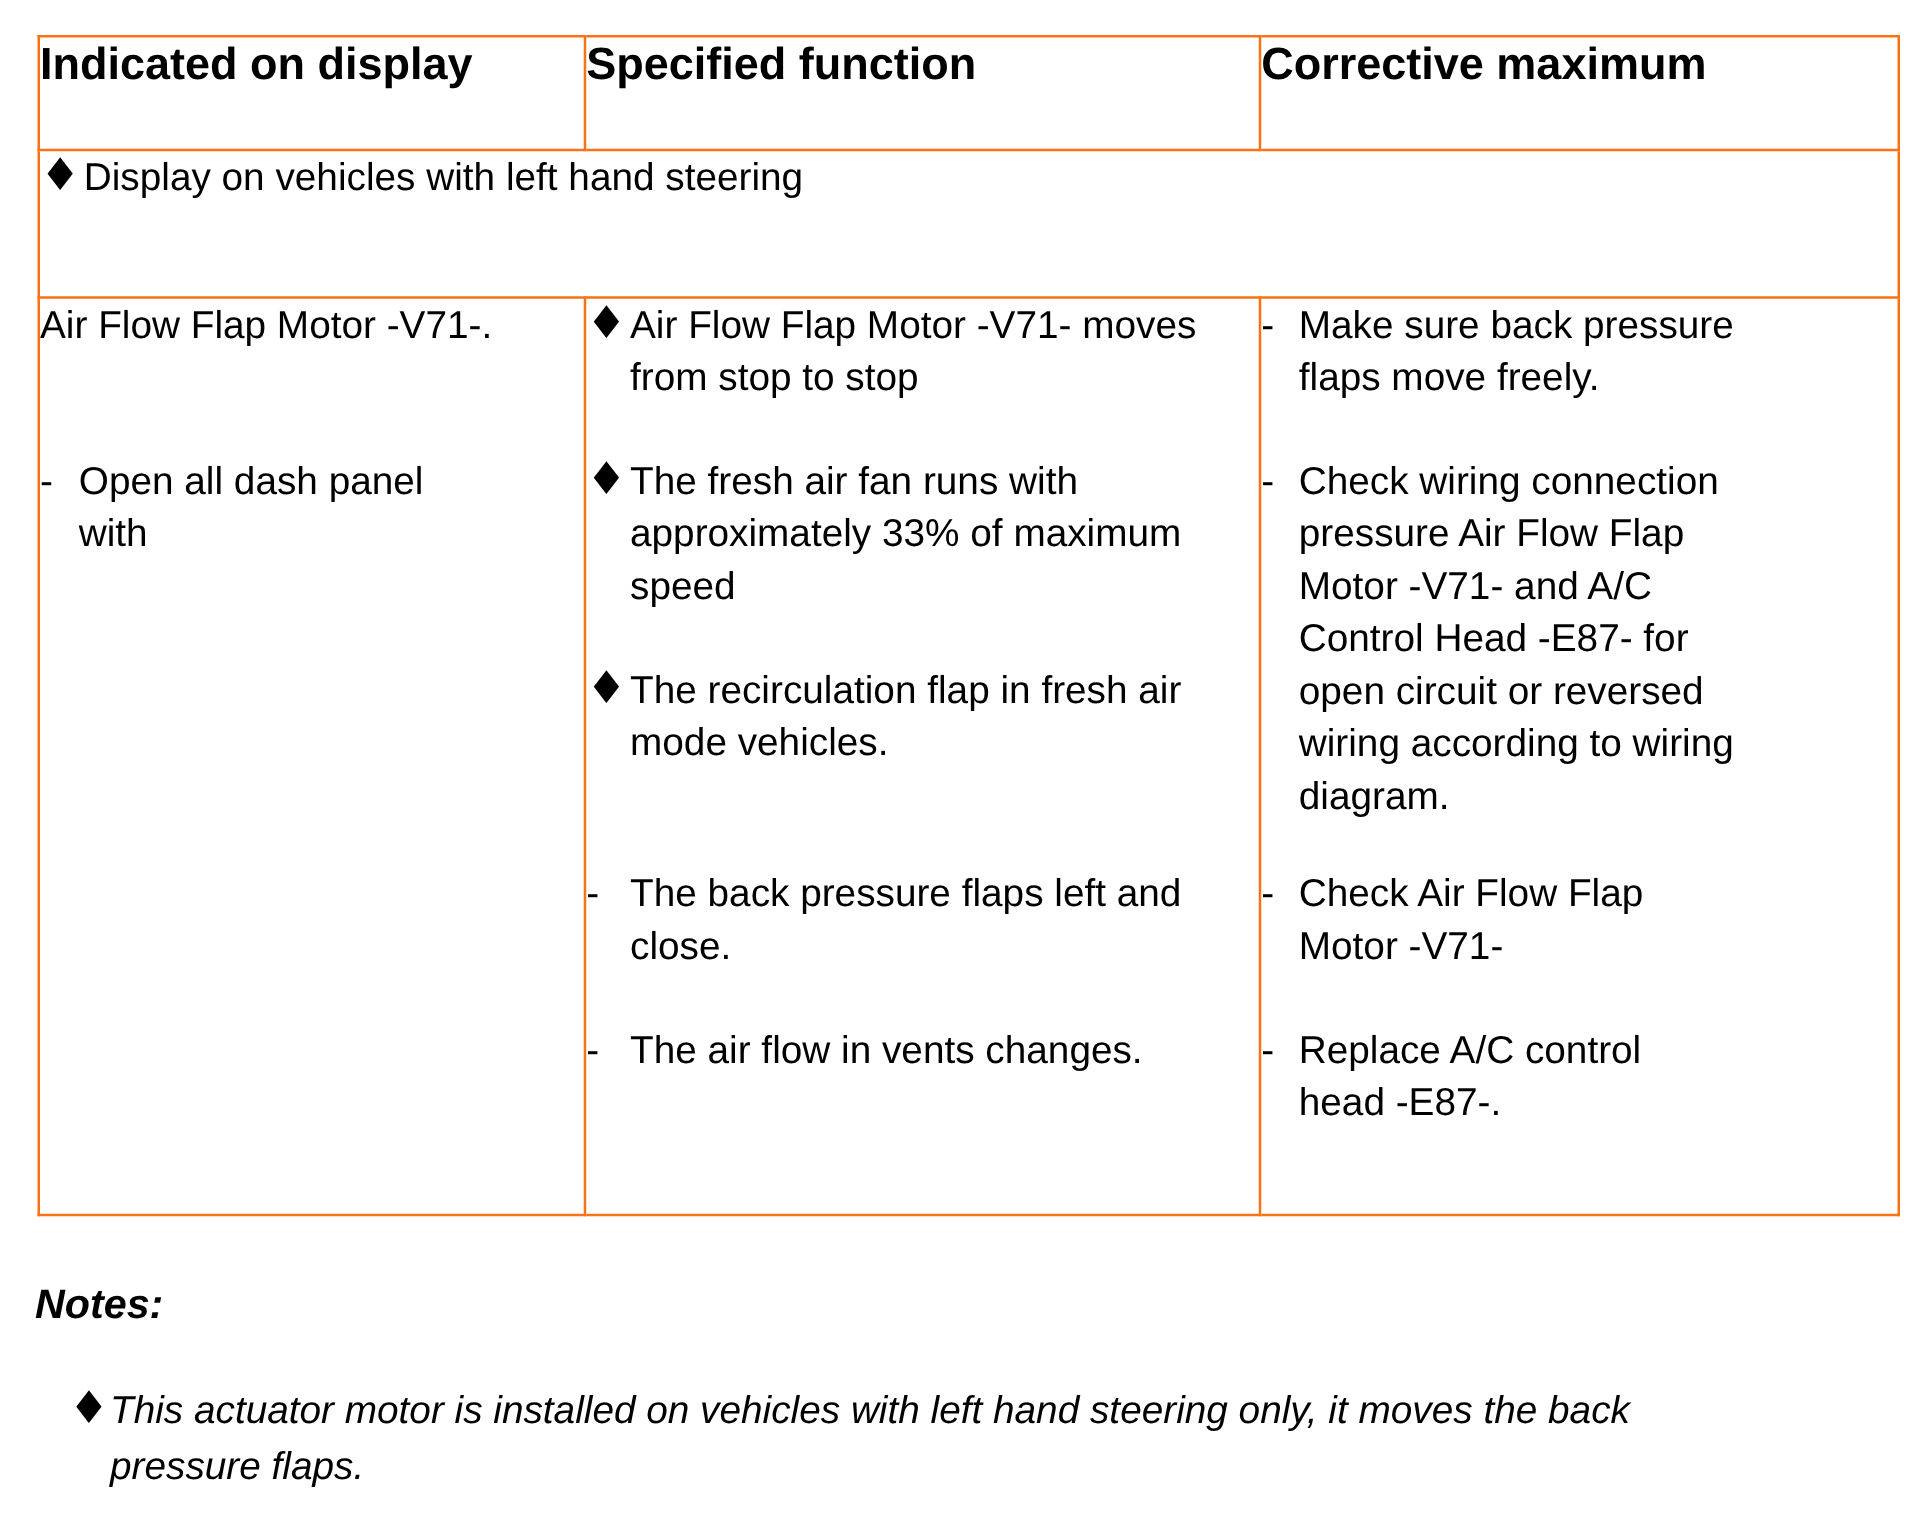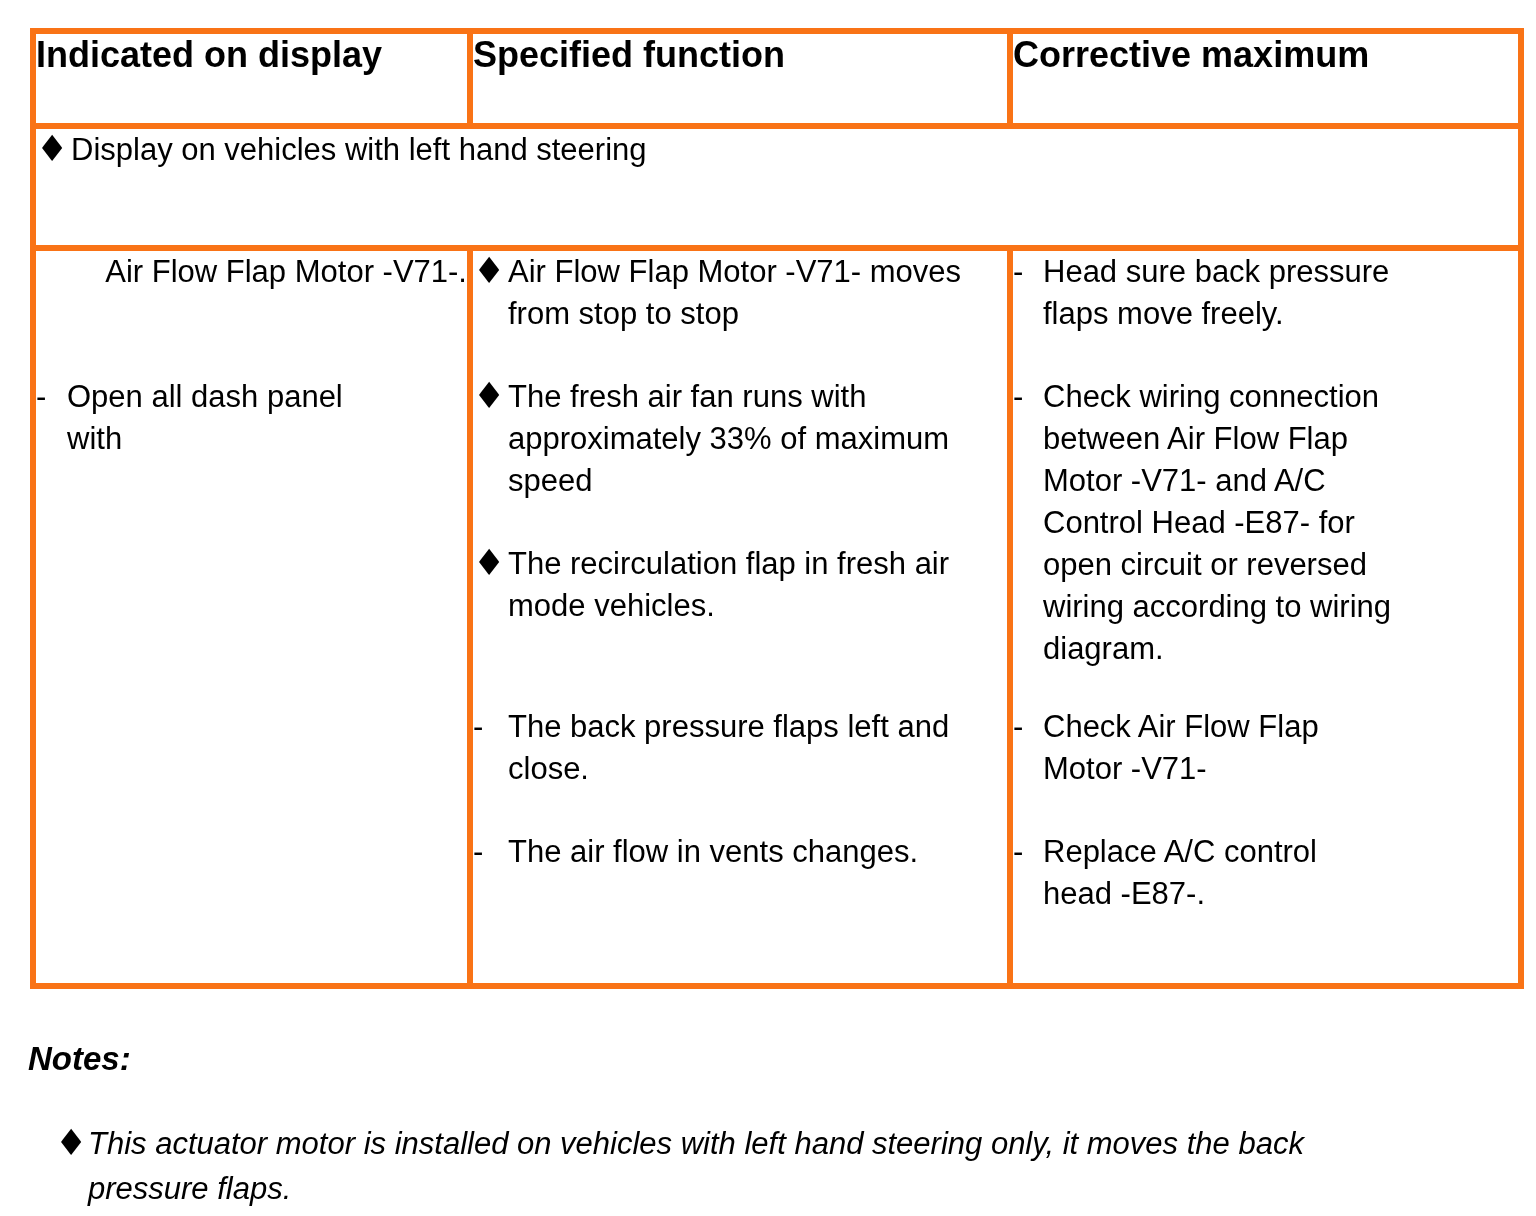--- a/index.html
+++ b/index.html
@@ -17,21 +17,21 @@
     overflow: hidden;
   }
   table.diag-table {
     border-collapse: collapse;
     table-layout: fixed;
     width: 1488px;
     margin: 28px 0 0 30px;
   }
   table.diag-table th,
   table.diag-table td {
-    border: 6px solid #f97316;
+    border: 2px solid #f97316;
     vertical-align: top;
     padding: 0;
     background: #ffffff;
   }
   th.hdr {
     height: 89px;
     text-align: left;
     font-weight: bold;
     font-size: 36px;
     line-height: 42px;
@@ -67,21 +67,21 @@
     font-size: 36px;
     line-height: 40px;
   }
   .marker-dash {
     font-size: 31px;
   }
   
   td.col1 { padding: 40px 6px 0 24px; }
   .col1 .marker { width: 31px; }
   .col1 .para { margin-top: 41px; }
-  .col1 .para:first-child { margin-top: 0; text-align: right; }
+  .col1 .para:first-child { margin-top: 0; }
   .col1 .para:nth-child(2) { margin-top: 83px; }
   
   td.col2 { padding: 40px 6px 0 16px; }
   .col2 .marker { width: 35px; }
   .col2 .para { margin-top: 41px; }
   .col2 .para:first-child { margin-top: 0; }
   .col2 .para:nth-child(4) { margin-top: 79px; }
   
   td.col3 { padding: 40px 6px 0 24px; }
   .col3 .marker { width: 30px; }
@@ -177,27 +177,27 @@
               <div class="para">
                 <span class="marker marker-dash">-</span>
                 <span class="ptext">The air flow in vents changes.</span>
               </div>
             </div>
         </td>
         <td class="body-cell col3">
           <div class="para-list">
               <div class="para">
                 <span class="marker marker-dash">-</span>
-                <span class="ptext">Head sure back pressure
+                <span class="ptext">Make sure back pressure
 flaps move freely.</span>
               </div>
               <div class="para">
                 <span class="marker marker-dash">-</span>
                 <span class="ptext">Check wiring connection
-between Air Flow Flap
+pressure Air Flow Flap
 Motor -V71- and A/C
 Control Head -E87- for
 open circuit or reversed
 wiring according to wiring
 diagram.</span>
               </div>
               <div class="para">
                 <span class="marker marker-dash">-</span>
                 <span class="ptext">Check Air Flow Flap
 Motor -V71-</span>

